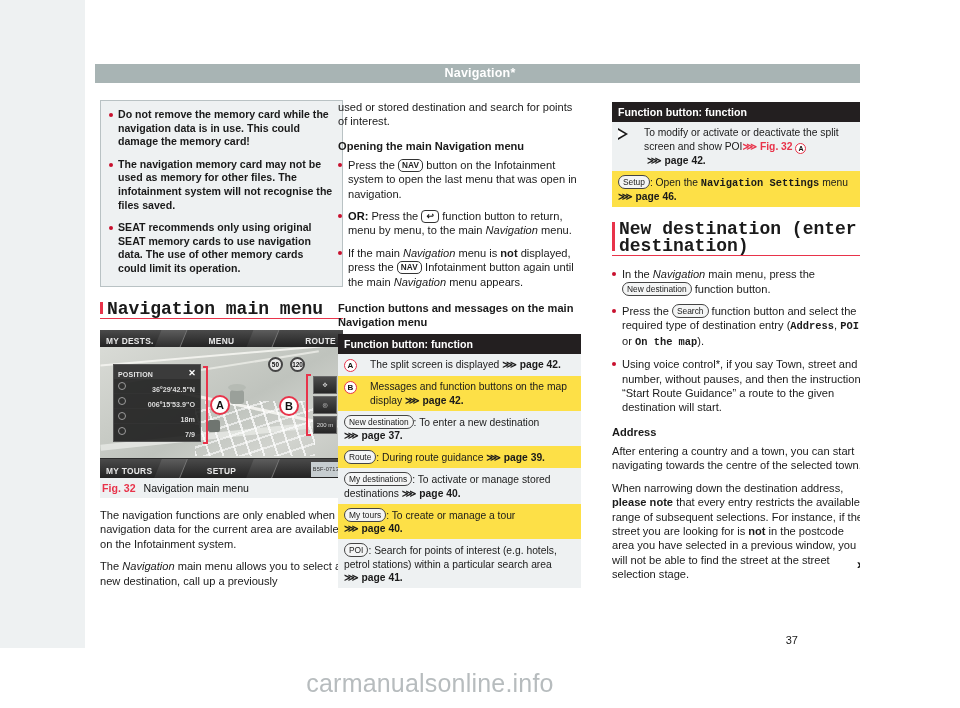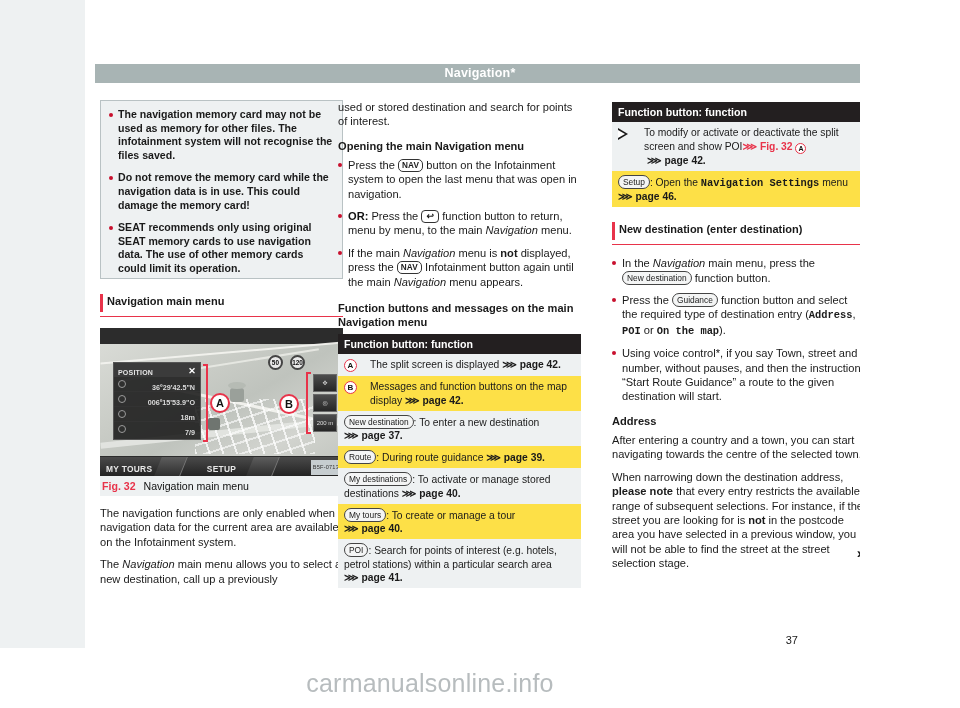--- a/index.html
+++ b/index.html
@@ -72,38 +72,39 @@
     margin-bottom: 14px;
   }
   .notebox .bullet-line {
     font-weight: bold;
     font-size: 10.6px;
     line-height: 13.6px;
     margin: 0 0 9px 0;
     position: relative;
     padding-left: 9px;
   }
-  .notebox .bullet-line:last-child { margin-bottom: 0; }
+  .notebox .bullet-line:last-child { margin-bottom: 8px; }
   .bullet-dot {
     position: absolute; left: 0; top: 5px;
     width: 4px; height: 4px; border-radius: 50%;
     background: #c8102e;
     display: inline-block;
   }
 
   
   .secheading {
     position: relative;
     font-weight: bold;
-    font-size: 11px;
+    font-size: 18px;
     line-height: 17px;
     padding-left: 7px;
-    padding-bottom: 6px;
+    padding-bottom: 0;
     margin: 4px 0 11px 0;
     border-bottom: 1.6px solid #e8334a;
+    font-family: Liberation Mono, monospace;
   }
   .secheading::before {
     content: "";
     position: absolute; left: 0; top: 1px; bottom: 4px;
     width: 2.6px; background: #e8334a;
   }
 
   
   .figure {
     width: 243px;
@@ -375,25 +376,25 @@
   <div class="bottom-left-band"></div>
   <div class="sheet"></div>
 
   <div class="runhead">Navigation*</div>
 
   <div class="col col-1">
 
     <div class="notebox">
       <p class="bullet-line">
         <span class="bullet-dot"></span>
-        <span>The navigation memory card may not be used as memory for other files. The infotainment system will not recognise the files saved.</span>
+        <span>Do not remove the memory card while the navigation data is in use. This could damage the memory card!</span>
       </p>
       <p class="bullet-line">
         <span class="bullet-dot"></span>
-        <span>Do not remove the memory card while the navigation data is in use. This could damage the memory card!</span>
+        <span>The navigation memory card may not be used as memory for other files. The infotainment system will not recognise the files saved.</span>
       </p>
       <p class="bullet-line">
         <span class="bullet-dot"></span>
         <span>SEAT recommends only using original SEAT memory cards to use navigation data. The use of other memory cards could limit its operation.</span>
       </p>
     </div>
 
     <div class="secheading">Navigation main menu</div>
 
     <div class="figure">
@@ -441,20 +442,27 @@
         <div class="calloutA" style="left:110px; top:65px;">A</div>
 
         <div class="rightbtns">
           <div class="rightbtn">✥</div>
           <div class="rightbtn">◎</div>
           <div class="rightbtn"><span>200 m</span></div>
         </div>
         <div class="bracket flip" style="right:32px; top:44px; height:62px; border-left:2px solid #e8334a;"></div>
         <div class="calloutB" style="right:44px; top:66px;">B</div>
 
+        <div class="screen-topbar">
+          <div class="tab-sep" style="left:58px;"></div>
+          <div class="tab-sep" style="left:150px;"></div>
+          <span class="tb-left">MY DESTS.</span>
+          <span class="tb-mid">MENU</span>
+          <span class="tb-right">ROUTE</span>
+        </div>
         <div class="screen-botbar">
           <div class="tab-sep b" style="left:58px;"></div>
           <div class="tab-sep b" style="left:150px;"></div>
           <span class="tb-left">MY TOURS</span>
           <span class="tb-mid">SETUP</span>
           <span class="tb-right">POI</span>
         </div>
         <div class="imgcode">B5F-0713</div>
       </div>
 
@@ -544,21 +552,21 @@
       </div>
     </div>
 
     <div class="secheading" style="margin-top:14px;">New destination (enter destination)</div>
 
     <div class="b-item">
       In the <span class="ital">Navigation</span> main menu, press the <span class="fbtn">New destination</span> function button.
     </div>
 
     <div class="b-item">
-      Press the <span class="fbtn">Guidance</span> function button and select the required type of destination entry (<span class="mono">Address</span>, <span class="mono">POI</span> or <span class="mono">On the map</span>).
+      Press the <span class="fbtn">Search</span> function button and select the required type of destination entry (<span class="mono">Address</span>, <span class="mono">POI</span> or <span class="mono">On the map</span>).
     </div>
 
     <div class="b-item">Using voice control*, if you say Town, street and number, without pauses, and then the instruction “Start Route Guidance” a route to the given destination will start.</div>
 
     <div class="subhead">Address</div>
 
     <p>After entering a country and a town, you can start navigating towards the centre of the selected town.</p>
 
     <p>
       <span>When narrowing down the destination address, </span><span class="bold">please note</span><span> that every entry restricts the available range of subsequent selections. For instance, if the street you are looking for is </span><span class="bold">not</span><span> in the postcode area you have selected in a previous window, you will not be able to find the street at the street selection stage.</span>

